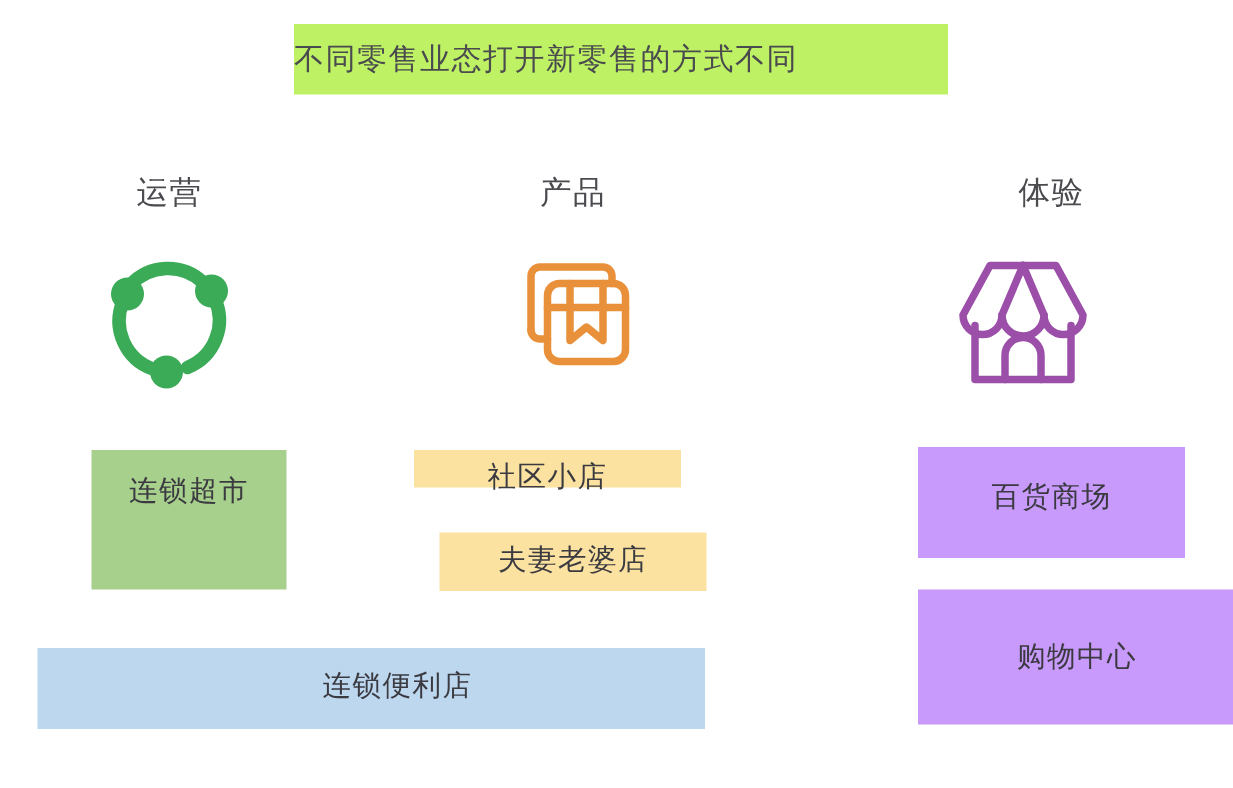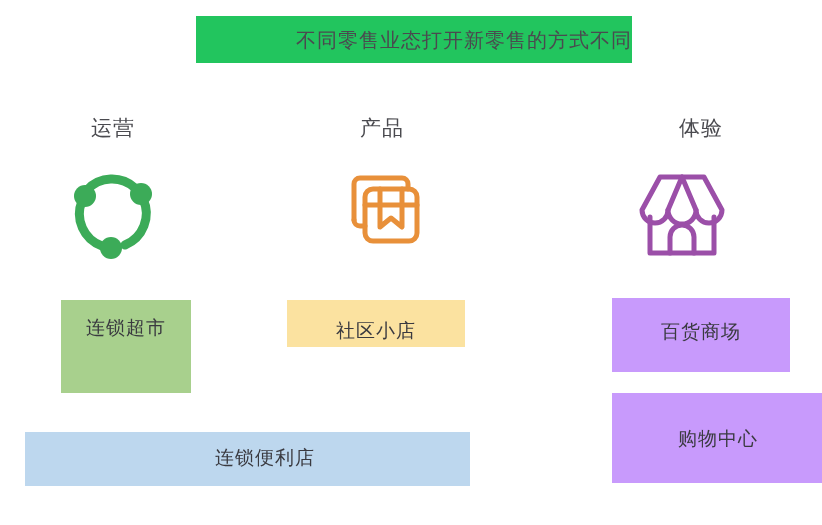--- a/index.html
+++ b/index.html
@@ -23,24 +23,24 @@
     inset: 0;
   }
 
   
   .title-banner {
     position: absolute;
     left: 196px;
     top: 16px;
     width: 436px;
     height: 47px;
-    background: #22c55e;
+    background: #bef264;
     display: flex;
     align-items: center;
-    justify-content: flex-end;
+    justify-content: flex-start;
     box-sizing: border-box;
   }
   .title-banner .title-text {
     font-size: 20px;
     letter-spacing: 1px;
     color: #4a4a4f;
     line-height: 1;
   }
 
   
@@ -92,22 +92,22 @@
   .box-yellow { background: #fbe2a0; }
   .box-blue   { background: #bdd7ee; padding-left: 35px; }
   .box-purple { background: #c89afc; }
 
   
   .b-chain-supermarket {
     left: 33px;  top: 300px;  width: 130px; height: 93px;
     padding-top: 18px;
   }
   .b-community-store {
-    left: 287px; top: 300px;  width: 178px; height: 47px;
-    padding-top: 21px;
+    left: 276px; top: 300px;  width: 178px; height: 25px;
+    padding-top: 9px;
   }
   .b-couple-store {
     left: 293px; top: 355px;  width: 178px; height: 39px;
     padding-top: 9px;
   }
   .b-chain-convenience {
     left: 25px;  top: 432px;  width: 445px; height: 54px;
     padding-top: 16px;
   }
   .b-department-store {
@@ -187,20 +187,23 @@
   </div>
 
   <div class="box box-green align-top b-chain-supermarket">
     <span class="box-label">连锁超市</span>
   </div>
 
   <div class="box box-yellow align-top b-community-store">
     <span class="box-label">社区小店</span>
   </div>
 
+  <div class="box box-yellow align-top b-couple-store">
+    <span class="box-label">夫妻老婆店</span>
+  </div>
 
   <div class="box box-purple align-top b-department-store">
     <span class="box-label">百货商场</span>
   </div>
 
   <div class="box box-purple align-top b-shopping-mall">
     <span class="box-label">购物中心</span>
   </div>
 
   <div class="box box-blue align-top b-chain-convenience">

